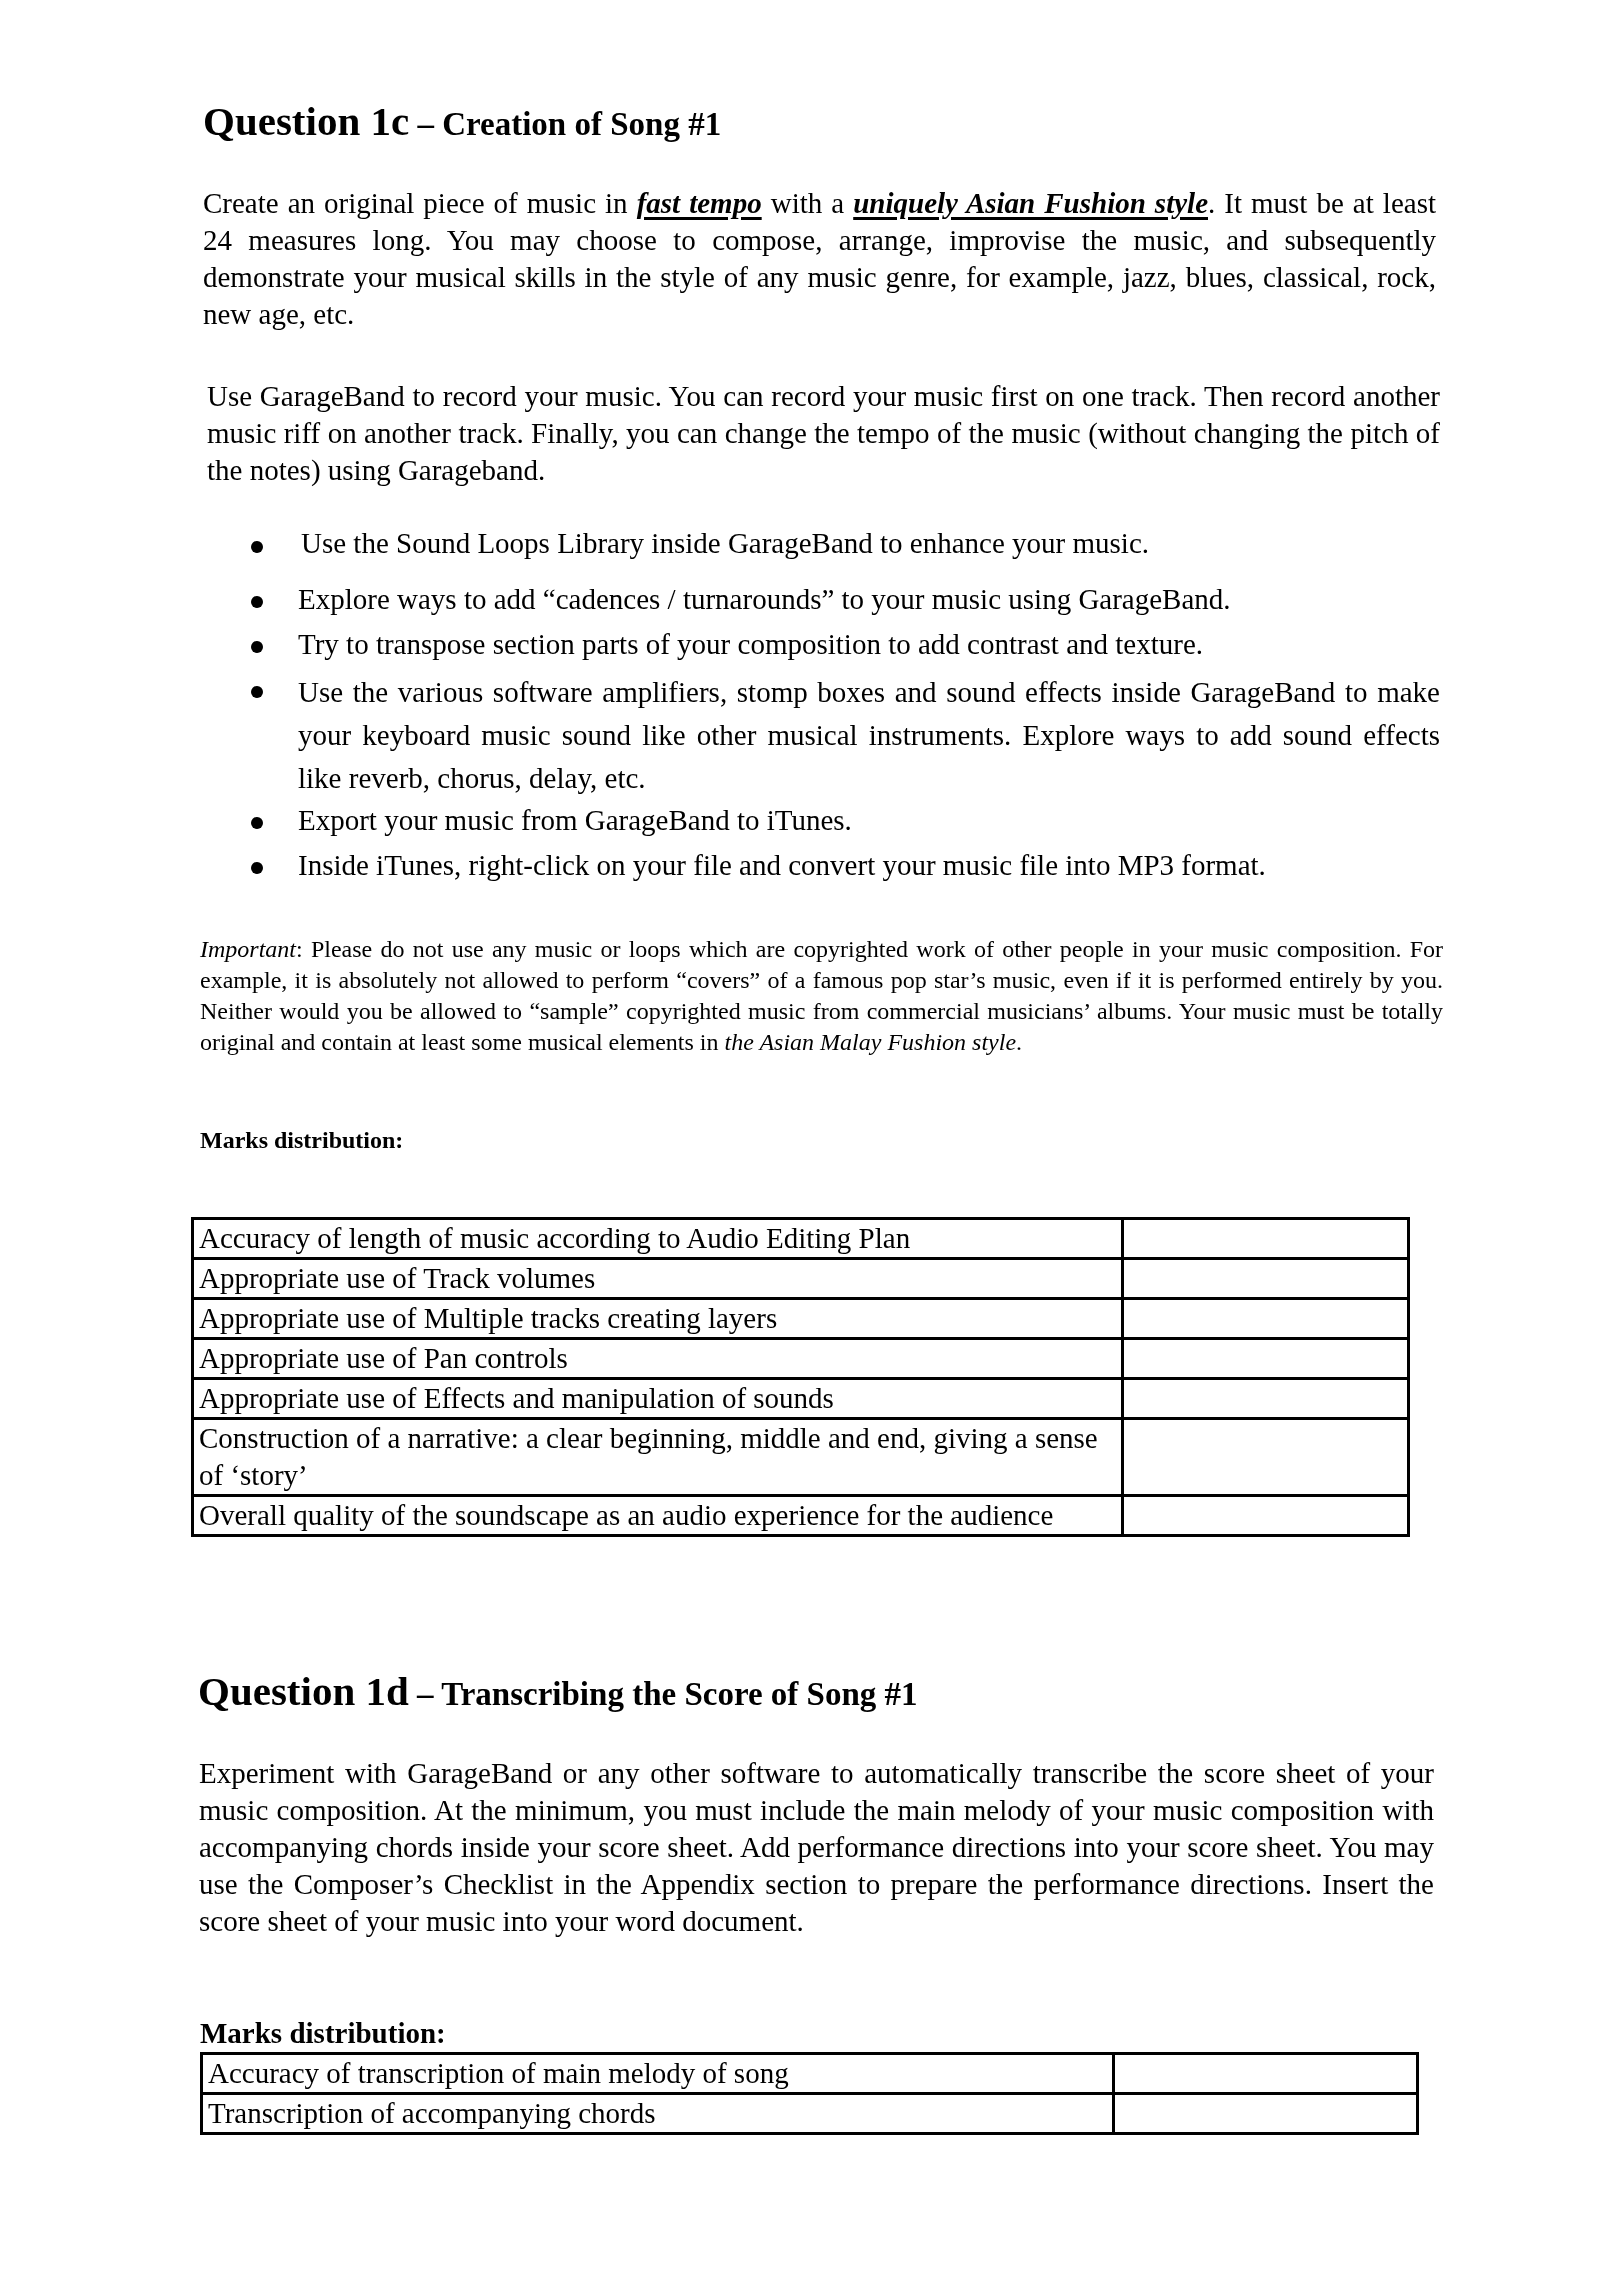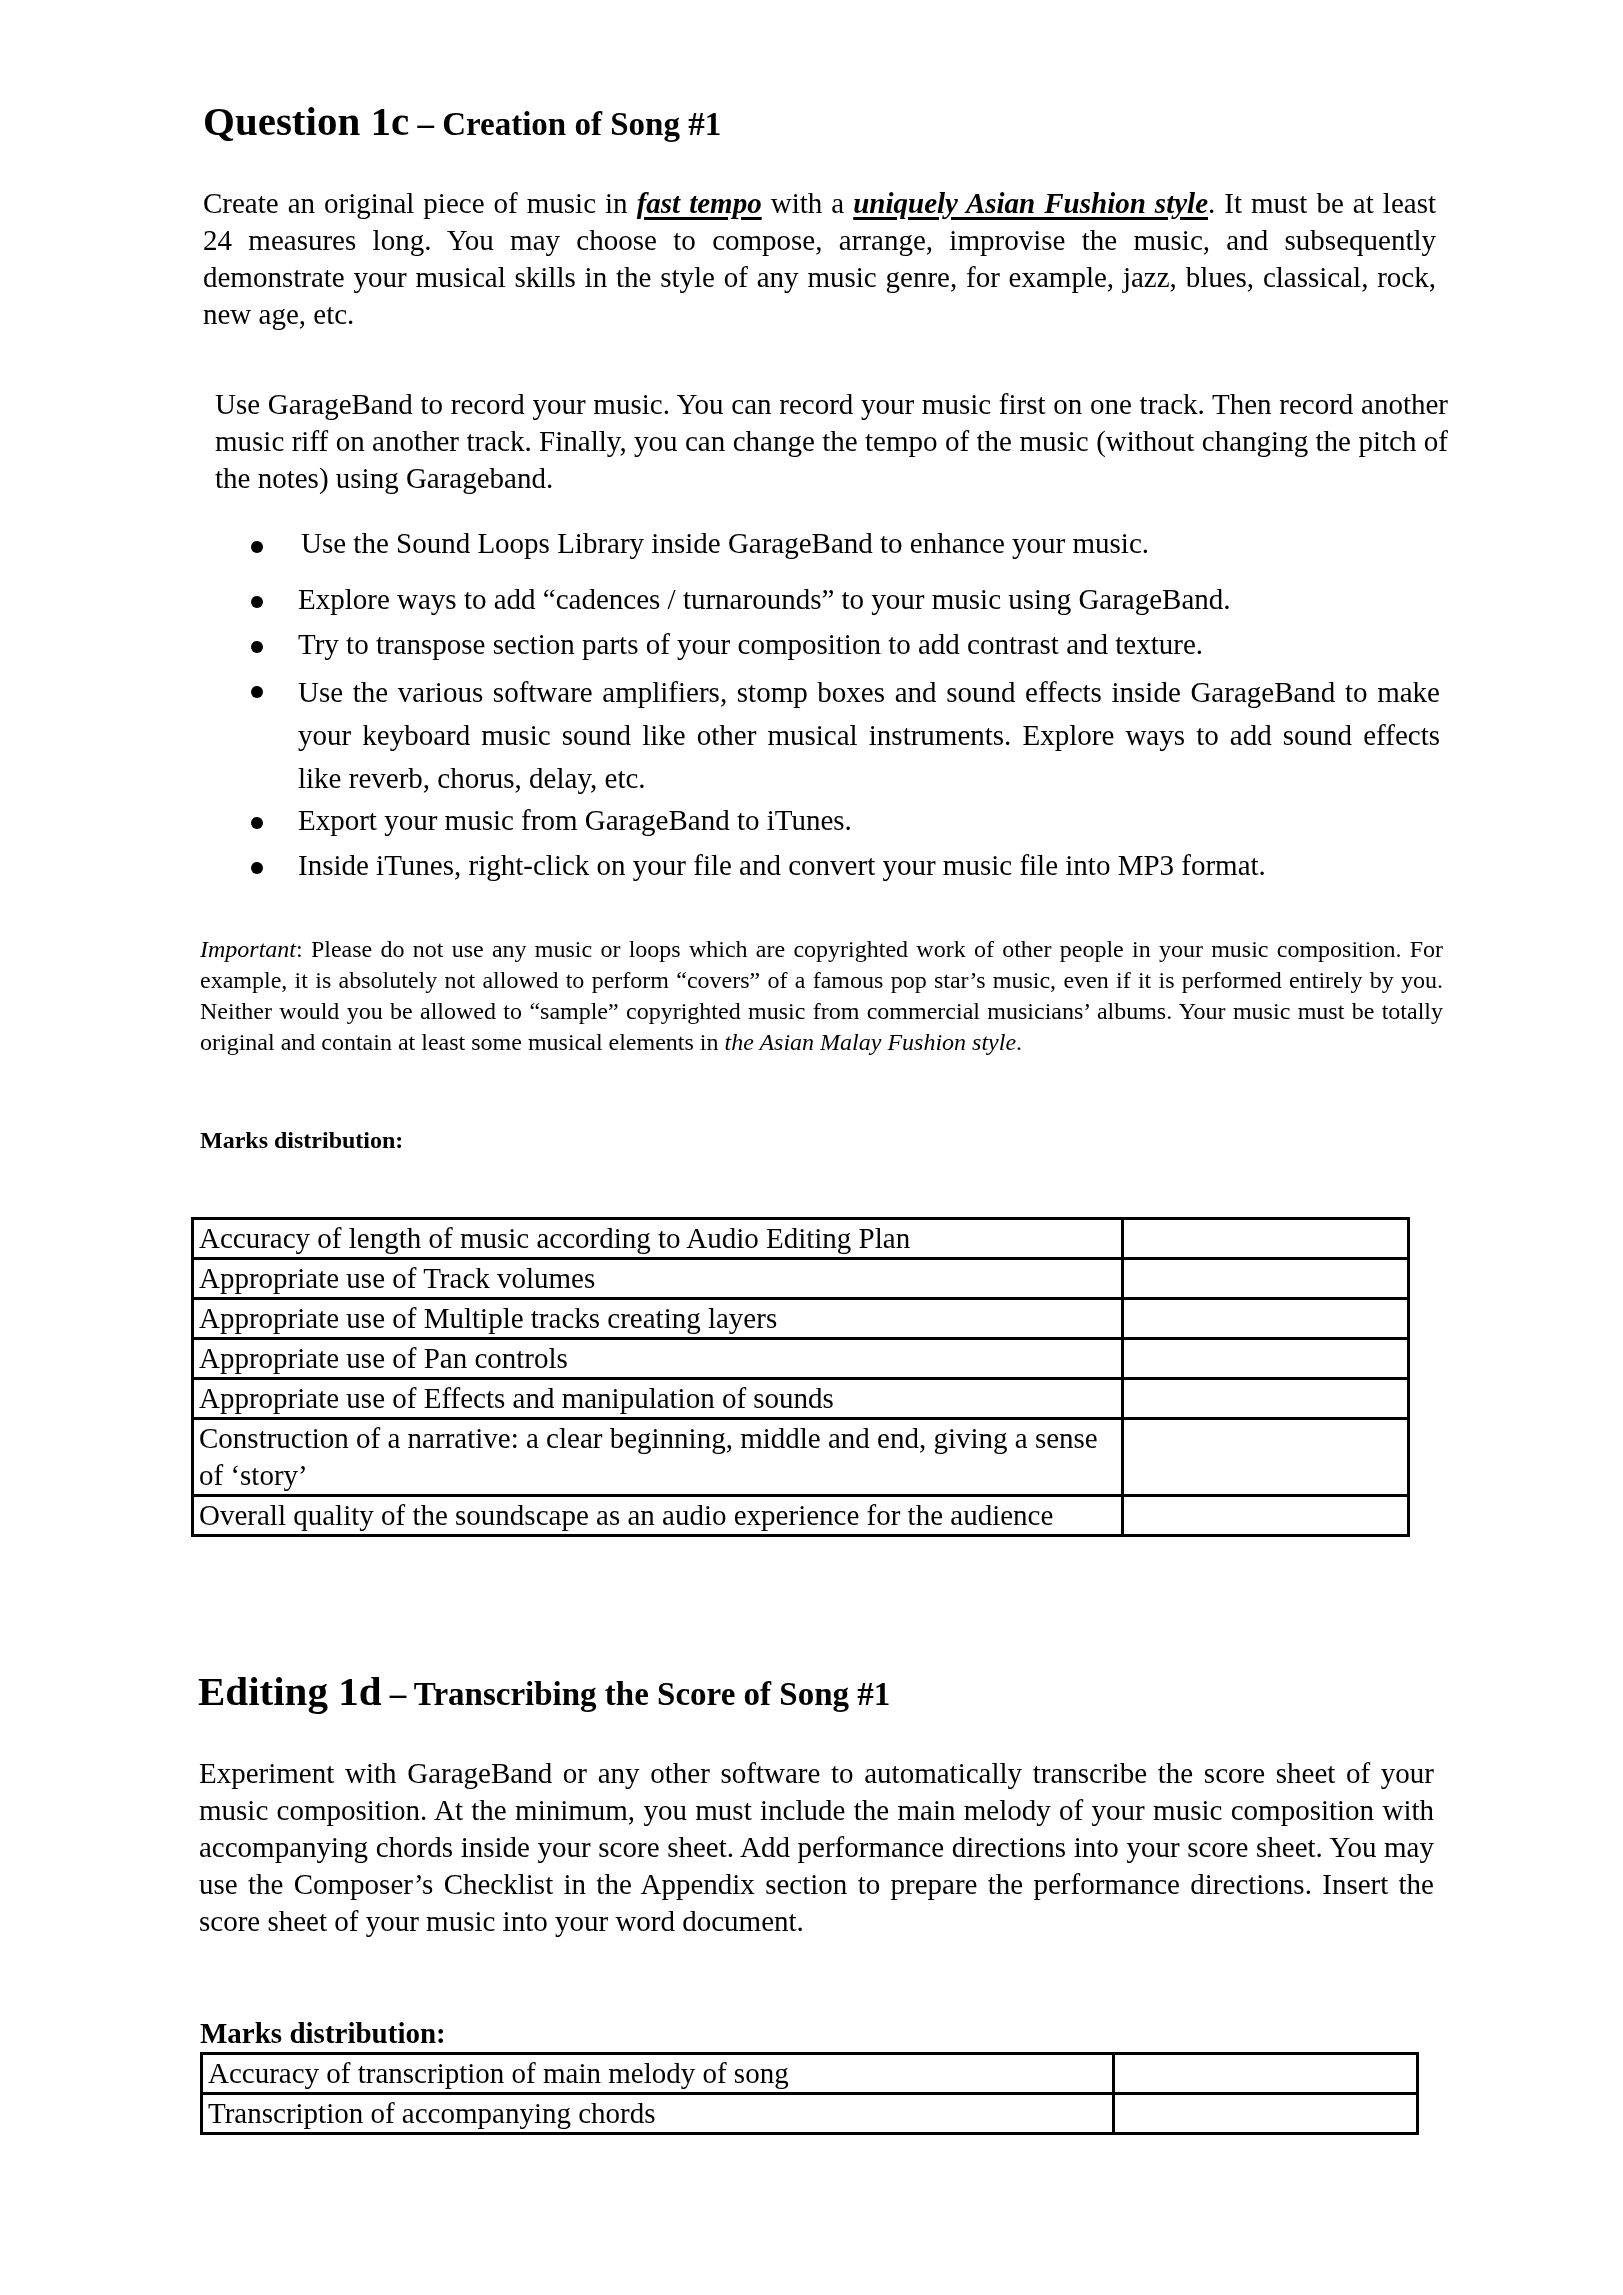--- a/index.html
+++ b/index.html
@@ -20,21 +20,21 @@
 </style>
 </head>
 <body>
 
 <div class="abs h1" style="left:203px; top:97px;">
   <span class="big">Question 1c</span><span class="small"> – Creation of Song #1</span>
 </div>
 
 <p class="abs para" style="left:203px; top:185px; width:1233px; margin:0;"><span>Create an original piece of music in </span><b><i><u>fast tempo</u></i></b><span> with a </span><b><i><u>uniquely Asian Fushion style</u></i></b><span>. It must be at least 24 measures long. You may choose to compose, arrange, improvise the music,  and subsequently demonstrate your musical skills in the style of any music genre, for example, jazz, blues, classical, rock, new age, etc.</span></p>
 
-<p class="abs para" style="left:203px; top:374px; width:1233px; margin:12px;">Use GarageBand to record your music. You can record your music first on one track. Then record another music riff on another track. Finally, you can change the tempo of the music (without changing the pitch of the notes) using Garageband.</p>
+<p class="abs para" style="left:203px; top:374px; width:1233px; margin:4px;">Use GarageBand to record your music. You can record your music first on one track. Then record another music riff on another track. Finally, you can change the tempo of the music (without changing the pitch of the notes) using Garageband.</p>
 
 <div class="abs" style="left:0; top:0;">
   <div class="abs" style="left:251px; top:541px;">
       <span class="dot bullets" style="position:absolute;width:11.8px;height:11.8px;border-radius:50%;background:#000;display:block;"></span>
     </div>
   <div class="abs" style="left:301px; top:525px; width:1139px; font-size:29px; line-height:37px;">Use the Sound Loops Library inside GarageBand to enhance your music.</div>
 
   <div class="abs" style="left:251px; top:596px;">
       <span style="position:absolute;width:11.8px;height:11.8px;border-radius:50%;background:#000;display:block;"></span>
     </div>
@@ -96,21 +96,21 @@
         <td class="score"></td>
       </tr>
       <tr>
         <td style="height: 36px;">Overall quality of the soundscape as an audio experience for the audience</td>
         <td class="score"></td>
       </tr>
     </tbody>
 </table>
 
 <div class="abs h1" style="left:198px; top:1667px;">
-  <span class="big">Editing 1d</span><span class="small"> – Transcribing the Score of Song #1</span>
+  <span class="big">Question 1d</span><span class="small"> – Transcribing the Score of Song #1</span>
 </div>
 
 <p class="abs para" style="left:199px; top:1755px; width:1235px; margin:0;">Experiment with GarageBand or any other software to automatically transcribe the score sheet of your music composition. At the minimum, you must include the main melody of your music composition with accompanying chords inside your score sheet. Add performance directions into your score sheet. You may use the Composer’s Checklist in the Appendix section to prepare the performance directions. Insert the score sheet of your music into your word document.</p>
 
 <div class="abs marks-big" style="left:200px; top:2017px;">Marks distribution:</div>
 
 <table class="marks" style="left:200px; top:2052px; width:1219px;">
   <colgroup>
       <col style="width:914px">
       <col style="width:305px">

